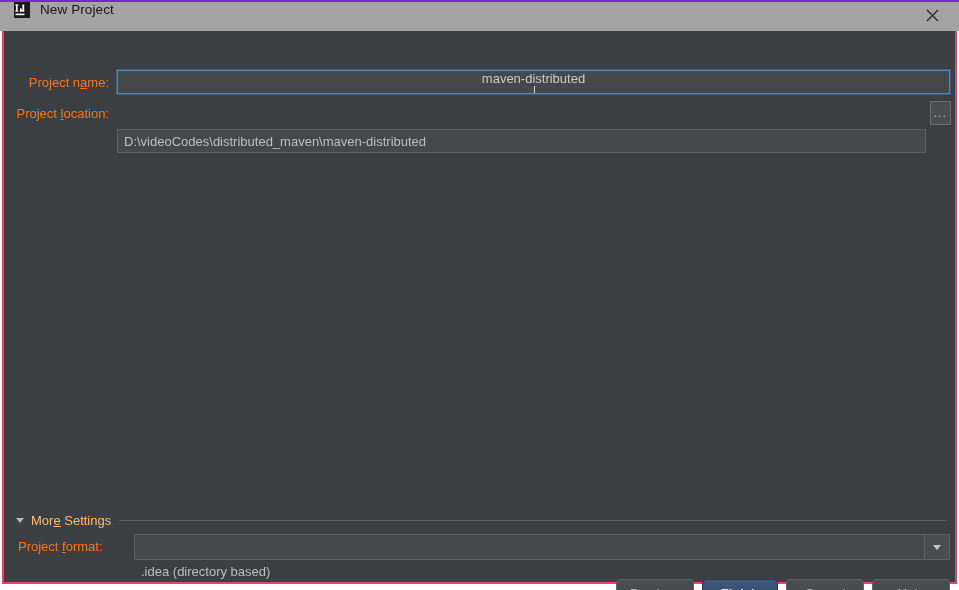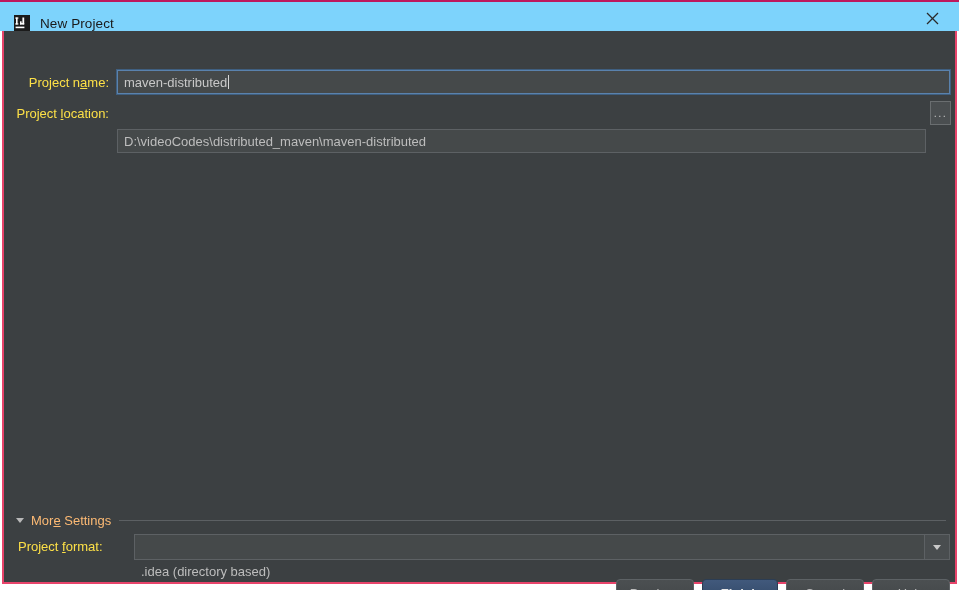--- a/index.html
+++ b/index.html
@@ -27,25 +27,25 @@
     background: #3c4042;
   }
 
   
   #title-bar {
     position: absolute;
     left: 0px;
     top: 0px;
     width: 959px;
     height: 31px;
-    background: #7dd3fc;
-    border-top: 2px solid #be185d;
-    box-sizing: border-box;
-    display: flex;
-    align-items: flex-end;
+    background: #a3a3a3;
+    border-top: 2px solid #6d28d9;
+    box-sizing: border-box;
+    display: flex;
+    align-items: flex-start;
     z-index: 20;
   }
   #ij-logo {
     width: 16px;
     height: 16px;
     margin-left: 14px;
     flex: 0 0 auto;
   }
   #title-text {
     margin-left: 10px;
@@ -77,21 +77,21 @@
   }
 
   
   .field-row {
     position: absolute;
     display: flex;
     align-items: center;
   }
   .field-label {
     font-size: 13px;
-    color: #fde047;
+    color: #f97316;
     text-align: right;
     white-space: nowrap;
     font-family: "Liberation Sans", sans-serif;
   }
   .mn { text-decoration: underline; }
 
   
   .text-input {
     box-sizing: border-box;
     background: #45494a;
@@ -104,20 +104,21 @@
     height: 24px;
   }
   #project-name-input {
     position: absolute;
     left: 113px;
     top: 39px;
     width: 833px;
     border: 1px solid #5a82ad;
     outline: 1px solid #3f5f80;
     background: #45494a;
+    flex-direction: column;
   }
   #project-name-value {
     color: #c8c8c8;
   }
   .caret {
     display: inline-block;
     width: 1px;
     height: 14px;
     background: #d6d6d6;
     margin-left: 1px;

